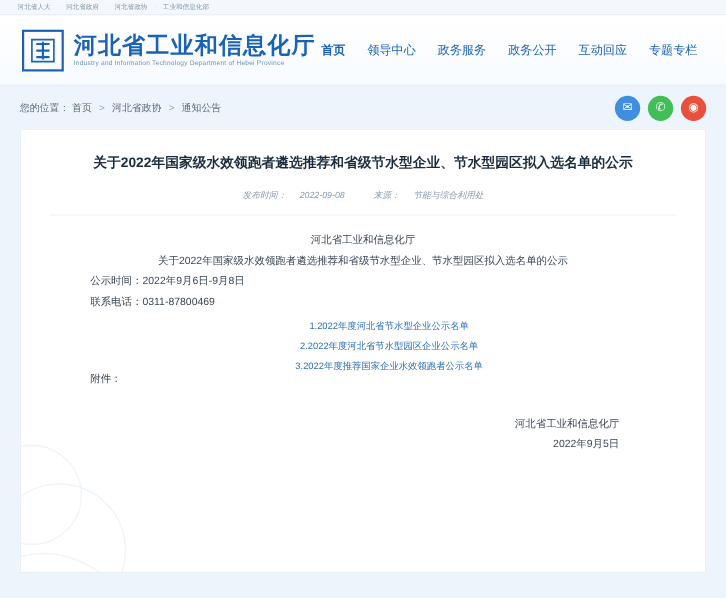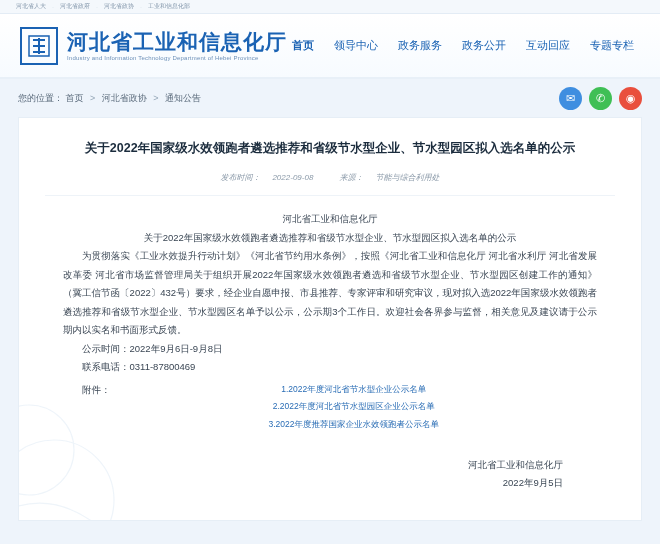--- a/index.html
+++ b/index.html
@@ -151,21 +151,21 @@
   .body .center { text-align: center; }
   .body .p { text-align: justify; }
   .body .indent { text-indent: 2em; }
 
   .attach-wrap {
     margin-top: 4px;
     display: flex;
     font-size: 9.5px;
     line-height: 1.95;
   }
-  .attach-label { flex: 0 0 auto; text-indent: 2em; white-space: nowrap; }
+  .attach-label { flex: 0 0 auto; text-indent: 2em; white-space: nowrap; margin-top: 48px; }
   .attach-list { flex: 1 1 auto; text-align: center; }
   .attach-list a {
     display: block;
     color: #2a6db5;
     text-decoration: none;
     font-size: 8.5px;
     line-height: 2.1;
     white-space: nowrap;
   }
 
@@ -258,21 +258,20 @@
   <div class="art-title">关于2022年国家级水效领跑者遴选推荐和省级节水型企业、节水型园区拟入选名单的公示</div>
 
   <div class="art-meta">
     <span><span>发布时间：</span><span>2022-09-08</span></span>
     <span><span>来源：</span><span>节能与综合利用处</span></span>
   </div>
 
   <div class="body">
     <div class="center">河北省工业和信息化厅</div>
     <div class="center">关于2022年国家级水效领跑者遴选推荐和省级节水型企业、节水型园区拟入选名单的公示</div>
-    <div class="p indent">为贯彻落实《工业水效提升行动计划》《河北省节约用水条例》，按照《河北省工业和信息化厅 河北省水利厅 河北省发展改革委 河北省市场监督管理局关于组织开展2022年国家级水效领跑者遴选和省级节水型企业、节水型园区创建工作的通知》（冀工信节函〔2022〕432号）要求，经企业自愿申报、市县推荐、专家评审和研究审议，现对拟入选2022年国家级水效领跑者遴选推荐和省级节水型企业、节水型园区名单予以公示，公示期3个工作日。欢迎社会各界参与监督，相关意见及建议请于公示期内以实名和书面形式反馈。</div>
     <div class="p indent">公示时间：2022年9月6日-9月8日</div>
     <div class="p indent">联系电话：0311-87800469</div>
 
     <div class="attach-wrap">
       <div class="attach-label">附件：</div>
       <div class="attach-list">
         <a>1.2022年度河北省节水型企业公示名单</a>
         <a>2.2022年度河北省节水型园区企业公示名单</a>
         <a>3.2022年度推荐国家企业水效领跑者公示名单</a>
       </div>

